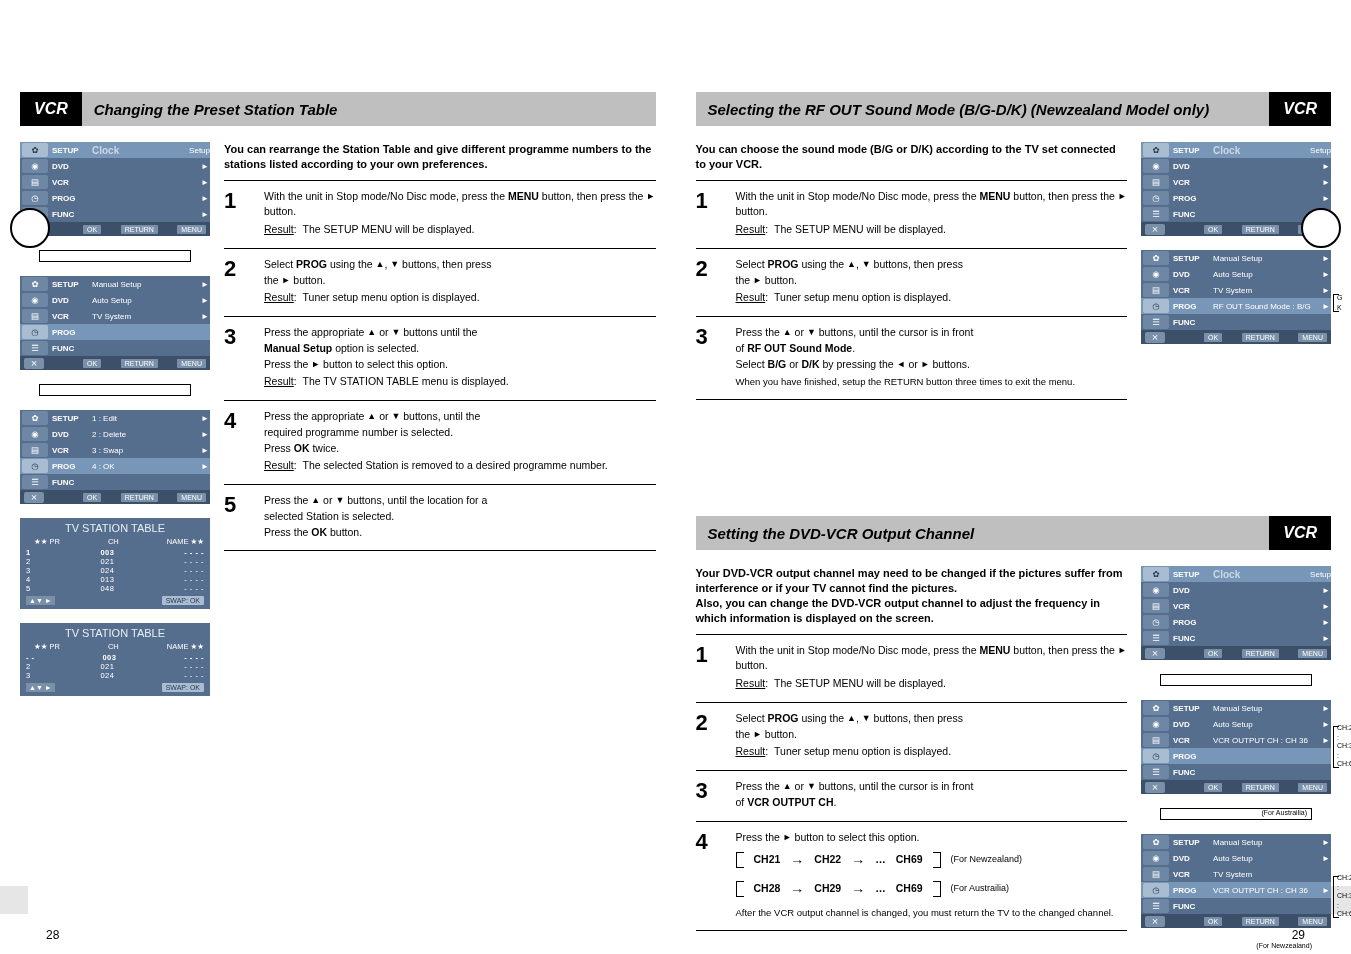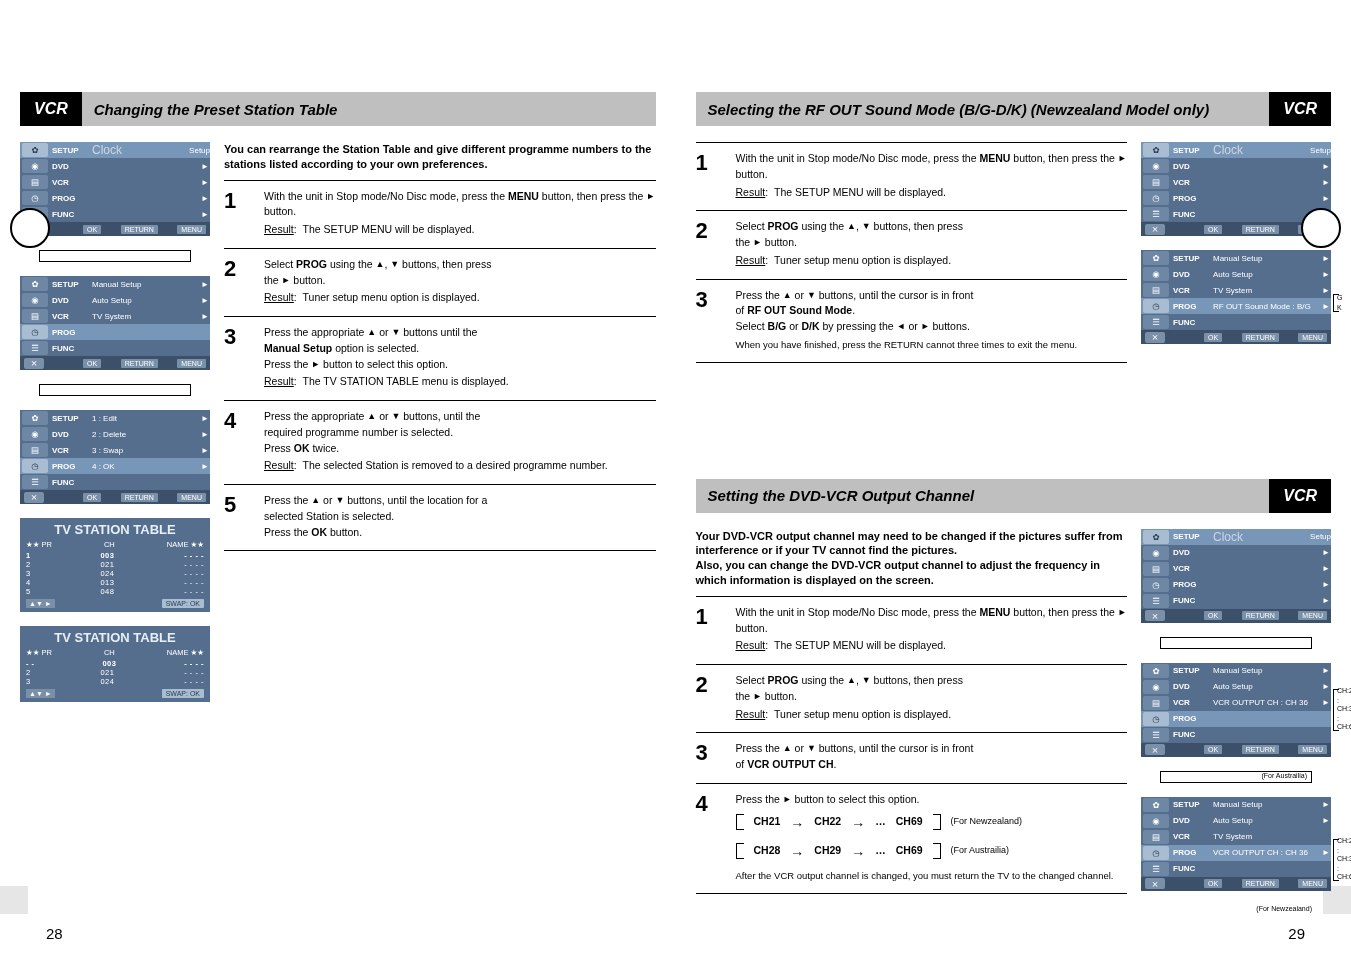--- a/index.html
+++ b/index.html
@@ -36,21 +36,21 @@
     position: absolute;
     right: 0;
     bottom: 40px;
     width: 28px;
     height: 28px;
     background: #e6e6e6;
   }
   .pagenum {
     position: absolute;
     bottom: 12px;
-    font-size: 15px;
+    font-size: 12px;
   }
   .pagenum.left { left: 46px; }
   .pagenum.right { right: 46px; }
 
   .circle-marker {
     position: absolute;
     top: 208px;
     width: 40px;
     height: 40px;
     border: 2.5px solid #000;
@@ -165,21 +165,21 @@
     width: 36px;
     font-weight: bold;
     font-size: 8px;
   }
   .osd-row .valcol { flex:1; font-size: 8px; }
   .osd-row .arrowcell { width:10px; font-size:8px; text-align:center; }
   .osd-row.sel .arrowcell { color:#fff; }
   .osd-row.exitrow { background:#3d5069; justify-content: space-between; padding:0 4px; height:14px;}
   .osd-row.exitrow .btn { background:#7a90a9; color:#fff; font-size:7px; padding:1px 4px; border-radius:1px;}
   .osd-row.exitrow .iconcell { background:#7a90a9; width:20px; height:11px;}
-  .osd-title-col { color:#cbd7e3; font-size: 12px; flex:1;}
+  .osd-title-col { color:#cbd7e3; font-size: 10px; flex:1;font-weight:bold;}
   .osd-wrap { position: relative; width:190px;}
 
   .osd-small-note {
     position:absolute;
     font-size:7px;
     line-height:1.2;
     left:196px;
     white-space:nowrap;
   }
   .osd-bracket {
@@ -192,22 +192,22 @@
   }
 
   
   .tvpanel {
     width: 190px;
     background: #566e8e;
     color: #fff;
     font-size: 8px;
     padding: 4px 6px 4px 6px;
   }
-  .tvpanel .tvtitle { font-weight:bold; color:#e6eef6; text-align:center; font-size:13px;}
-  .tvpanel .tvhdr { display:flex; justify-content:space-between; margin:3px 0 2px 0; font-size:7.5px; }
+  .tvpanel .tvtitle { font-weight:normal; color:#e6eef6; text-align:center; font-size:11px;}
+  .tvpanel .tvhdr { display:flex; justify-content:space-between; margin:3px 0 2px 8px; font-size:7.5px; }
   .tvpanel .tvrows .tvrow { display:flex; justify-content:space-between; font-size:7.5px; letter-spacing: .5px;}
   .tvpanel .tvrows .tvrow.active { color:#fff; font-weight:bold;}
   .tvpanel .tvfoot { display:flex; justify-content:space-between; align-items:center; margin-top:3px; font-size:7px;}
   .tvpanel .tvfoot .navk { background:#7a90a9; padding:1px 3px;}
   .tvpanel .tvfoot .okbtn { background:#a9bdd2; color:#2b3b4d; padding:1px 4px; border-radius:1px;}
 
   .flowline {
     display:flex;
     align-items:center;
     gap:10px;
@@ -491,20 +491,21 @@
     <div class="gutterbar-right"></div>
     <div class="pagenum right">29</div>
 
     <div class="heading-bar rightside">
       <div class="vcr-pill">VCR</div>
       <div class="heading-text">Selecting the RF OUT Sound Mode (B/G-D/K) (Newzealand Model only)</div>
     </div>
 
     <div class="cols2">
       <div class="body-col">
+        <div class="intro">You can choose the sound mode (B/G or D/K) according to the TV set connected to your VCR.</div>
 
         <div class="step">
           <div class="stepnum">1</div>
           <div class="steptext">
             <span>With the unit in Stop mode/No Disc mode, press the </span><b>MENU</b><span> button, then press the </span><span class="tri r"></span><span> button.</span>
             <div class="res"><u>Result</u>: &nbsp;<span>The SETUP MENU will be displayed.</span></div>
           </div>
         </div>
         <div class="step">
           <div class="stepnum">2</div>
@@ -513,21 +514,21 @@
             <span>the </span><span class="tri r"></span><span> button.</span>
             <div class="res"><u>Result</u>: &nbsp;<span>Tuner setup menu option is displayed.</span></div>
           </div>
         </div>
         <div class="step" style="border-bottom:1px solid #000;">
           <div class="stepnum">3</div>
           <div class="steptext">
             <span>Press the </span><span class="tri u"></span><span> or </span><span class="tri d"></span><span> buttons, until the cursor is in front</span><br>
             <span>of </span><b>RF OUT Sound Mode</b><span>.</span><br>
             <span>Select </span><b>B/G</b><span> or </span><b>D/K</b><span> by pressing the </span><span class="tri l"></span><span> or </span><span class="tri r"></span><span> buttons.</span>
-            <div class="smallnote">When you have finished, press the RETURN cannot three times to exit the menu.</div>
+            <div class="smallnote">When you have finished, setup the RETURN button three times to exit the menu.</div>
           </div>
         </div>
       </div>
 
       <div class="side-col">
         <div class="osd">
           <div class="osd-row sel">
               <div class="iconcell">✿</div>
               <div class="labelcell">SETUP</div>
               <div class="osd-title-col">Clock</div>

